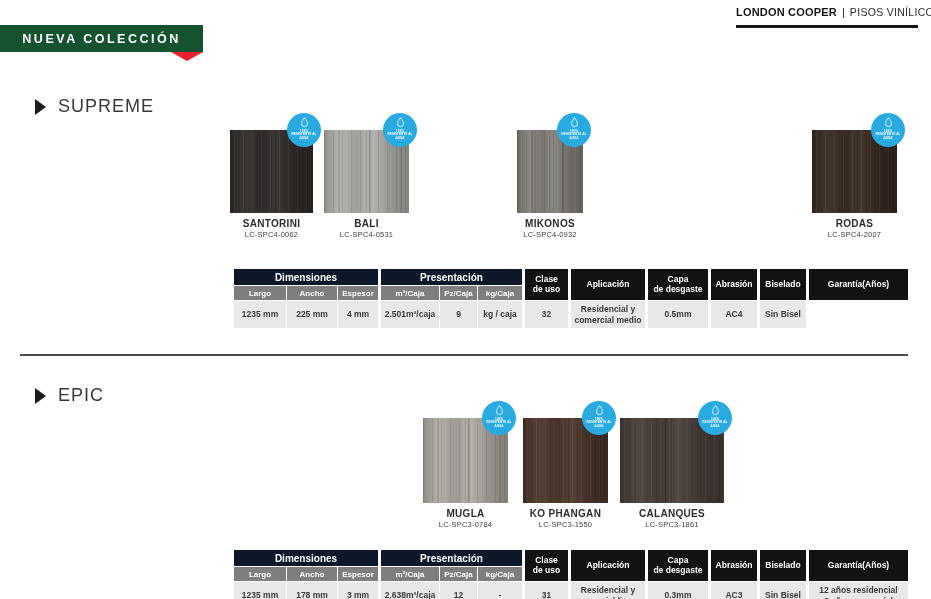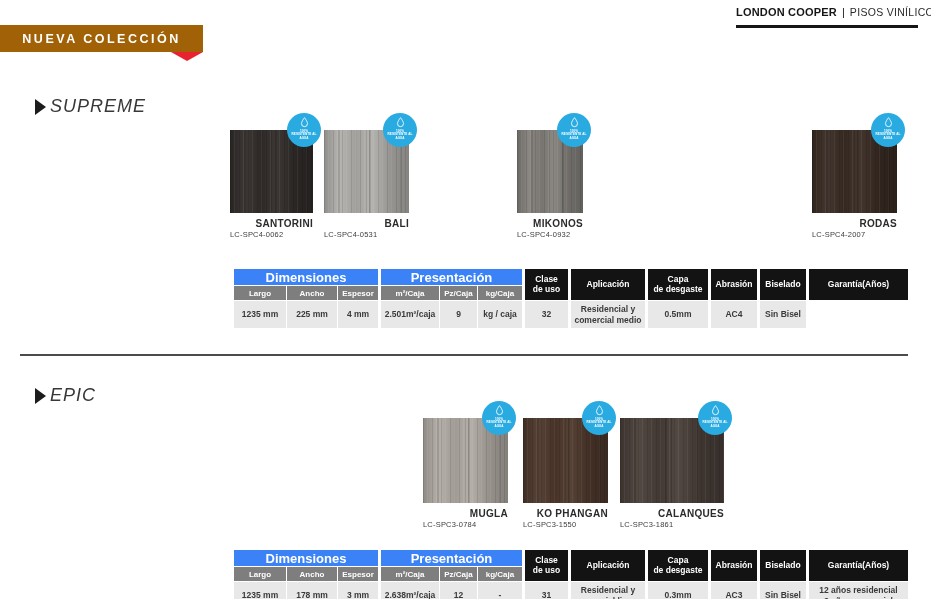--- a/index.html
+++ b/index.html
@@ -16,21 +16,21 @@
 
   
   .banner{position:absolute;left:0;top:25px;width:203px;height:27px;
     display:flex;align-items:center;justify-content:center;}
   .banner-label{color:#fff;font-size:12.5px;font-weight:700;letter-spacing:2.5px;}
   .banner-notch{position:absolute;left:171px;top:52px;width:0;height:0;
     border-left:16px solid transparent;border-right:16px solid transparent;
     border-top:9px solid #e8232d;}
 
   
-  .section-title{position:absolute;display:flex;align-items:center;gap:4px;font-style:italic;}
+  .section-title{position:absolute;display:flex;align-items:center;gap:12px;}
   .tri{width:0;height:0;border-top:8px solid transparent;border-bottom:8px solid transparent;
        border-left:11px solid #1c1c1c;}
   .section-title span{font-size:18px;font-weight:400;letter-spacing:1px;color:#383838;}
 
   .divider{position:absolute;left:20px;top:354px;width:888px;height:2px;background:#4b4b4b;}
 
   
   .product{position:absolute;}
   .swatch{width:100%;background-color:var(--base,#888);
     background-image:
@@ -41,27 +41,27 @@
       linear-gradient(90deg, rgba(0,0,0,.20), rgba(255,255,255,.05) 18%, rgba(0,0,0,.10) 38%,
         rgba(255,255,255,.05) 55%, rgba(0,0,0,.16) 78%, rgba(0,0,0,.26));}
   .sec-supreme .swatch{height:83px;}
   .sec-epic .swatch{height:85px;}
   .badge{position:absolute;top:-17px;right:-8px;width:34px;height:34px;border-radius:50%;
     display:flex;flex-direction:column;align-items:center;justify-content:flex-start;
     padding-top:3px;box-sizing:border-box;z-index:2;}
   .badge svg{width:13px;height:13px;display:block;}
   .badge-label{margin-top:1px;width:26px;text-align:center;color:#fff;font-weight:700;
     font-size:3px;line-height:3.4px;letter-spacing:.1px;text-transform:uppercase;}
-  .pname{margin-top:5px;text-align:right;font-size:10px;font-weight:700;
+  .pname{margin-top:5px;text-align:center;font-size:10px;font-weight:700;
     letter-spacing:.3px;color:#2b2b2b;}
-  .pcode{margin-top:1px;text-align:left;font-size:7.5px;color:#3d3d3d;letter-spacing:.2px;}
+  .pcode{margin-top:1px;text-align:center;font-size:7.5px;color:#3d3d3d;letter-spacing:.2px;}
 
   
   .spec-table{position:absolute;display:flex;gap:3px;align-items:flex-start;}
-  .ghead{height:16px;background:#3b82f6;color:#fff;font-size:13px;font-weight:700;
+  .ghead{height:16px;background:#0f172a;color:#fff;font-size:10px;font-weight:700;
     display:flex;align-items:center;justify-content:center;}
   .gcols{display:flex;gap:1px;margin-top:1px;border-radius:11px;}
   .gcol{display:flex;flex-direction:column;}
   .shead{height:14px;background:#7e7e7e;color:#fff;font-size:8px;font-weight:700;
     display:flex;align-items:center;justify-content:center;}
   .cell-val{height:27px;margin-top:1px;background:#e8e8e8;color:#3a3a3a;
     font-size:8.5px;font-weight:700;display:flex;align-items:center;justify-content:center;
     text-align:center;line-height:1.2;white-space:pre-line;}
   .tsingle{display:flex;flex-direction:column;}
   .thead{height:31px;background:#131313;color:#fff;font-size:8.5px;font-weight:700;
@@ -72,21 +72,21 @@
 <body>
 
 <div class="page">
 
   <div class="brand-header">
     <span class="brand-name">LONDON COOPER</span>
     <span class="brand-sep">|</span>
     <span class="brand-cat">PISOS VINÍLICOS</span>
   </div>
 
-  <div class="banner" style="background: #a16207; text-align: center;">
+  <div class="banner" style="background: #14532d; text-align: center;">
     <span class="banner-label">NUEVA COLECCIÓN</span>
   </div>
   <div class="banner-notch" style="border-top-color: rgb(232, 35, 45);"></div>
 
   <div class="sec-supreme">
     <div class="section-title" style="left:35px;top:96px;">
       <span class="tri"></span>
       <span>SUPREME</span>
     </div>
 

